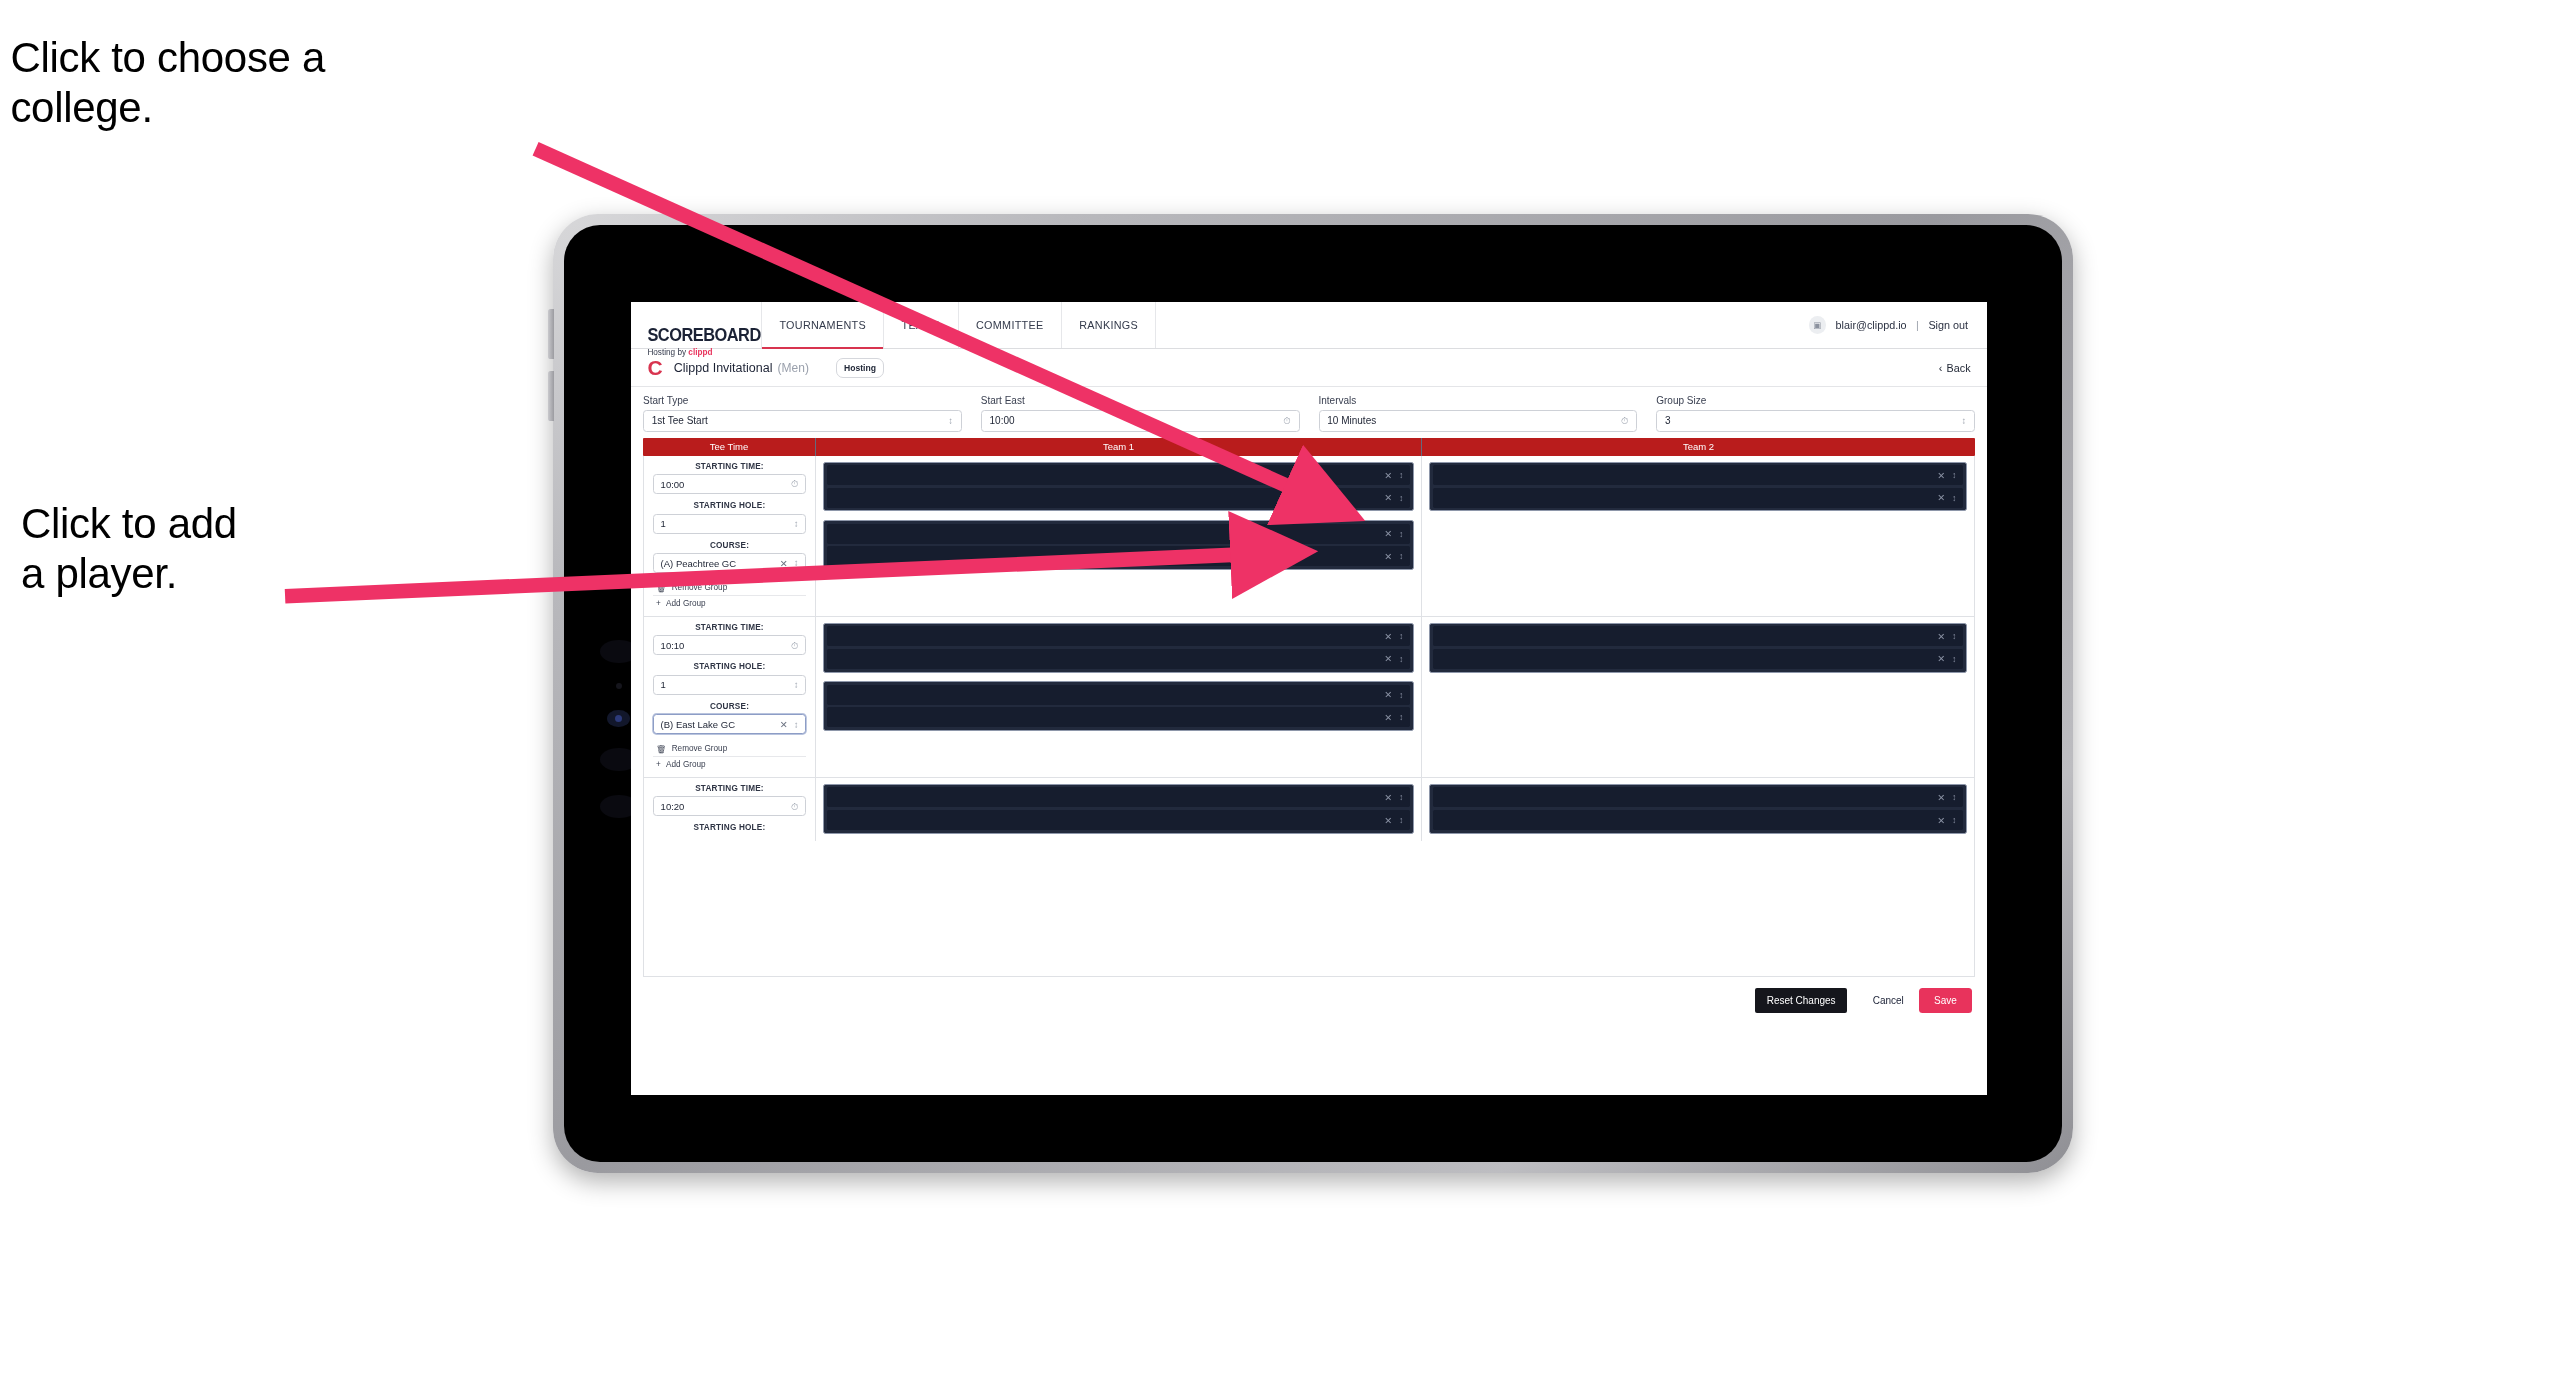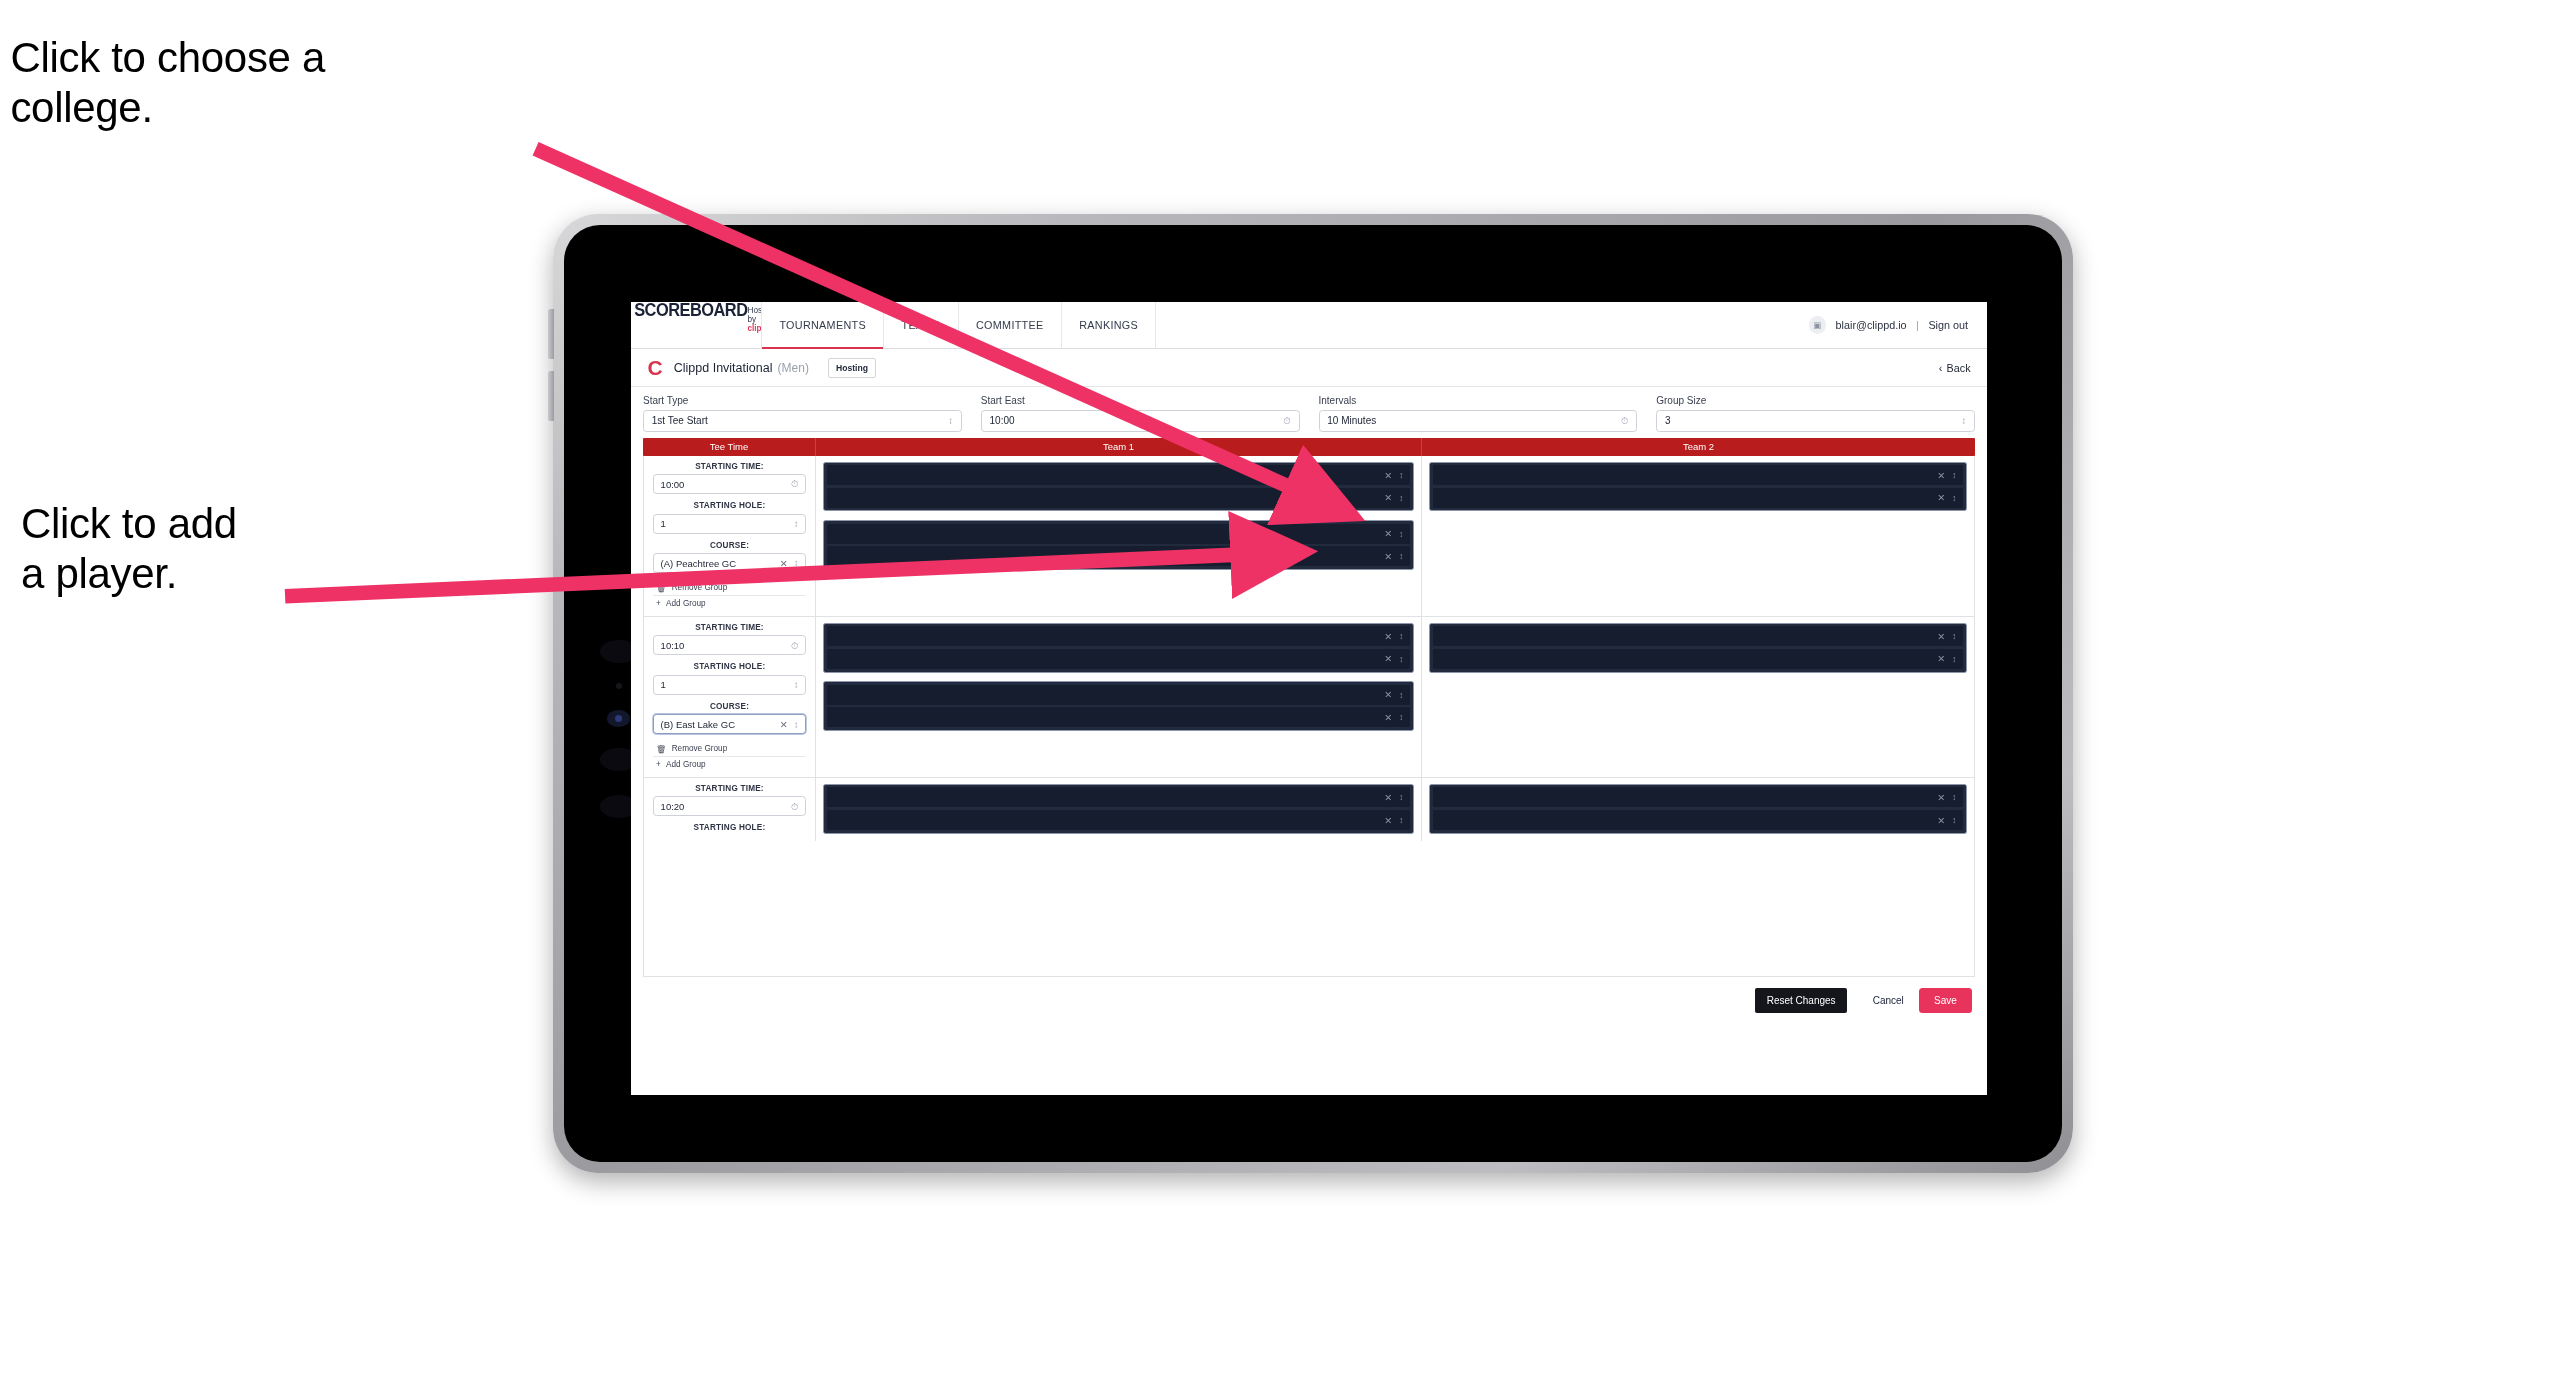--- a/index.html
+++ b/index.html
@@ -95,24 +95,24 @@
     height: 46px;
     display: flex;
     align-items: stretch;
     border-bottom: 0.9px solid #dcdde0;
     background: #fff;
     position: relative;
   }
   #brand {
     width: 131px;
     display: flex;
-    flex-direction: row;
-    justify-content: center;
+    flex-direction: column;
     padding-left: 16.4px;
     box-sizing: border-box;
+    margin-top: 23px;
   }
   #brand-title {
     font-family: "Liberation Sans", sans-serif;
     font-weight: 700;
     font-size: 16.4px;
     letter-spacing: -0.5px;
     color: #1b2235;
     transform: scaleY(1.16);
     transform-origin: left center;
   }
@@ -179,23 +179,23 @@
     font-size: 21px;
     font-weight: 800;
     color: #d8344f;
     line-height: 1;
     margin-right: 11.2px;
     font-family: "Liberation Sans", sans-serif;
   }
   #tbar-title { font-size: 12.5px; color: #1c2234; }
   #tbar-gender { font-size: 12px; color: #9aa0ac; margin-left: 5.2px; }
   #tbar-badge {
-    margin-left: 19px;
+    margin-left: 27px;
     border: 0.9px solid #d5d7dc;
-    border-radius: 2px;
+    border-radius: 7px;
     padding: 4px 7px;
     font-size: 8.6px;
     font-weight: 700;
     color: #242a3a;
   }
   #tbar-back {
     margin-left: auto;
     font-size: 10.8px;
     color: #232937;
     display: flex;

